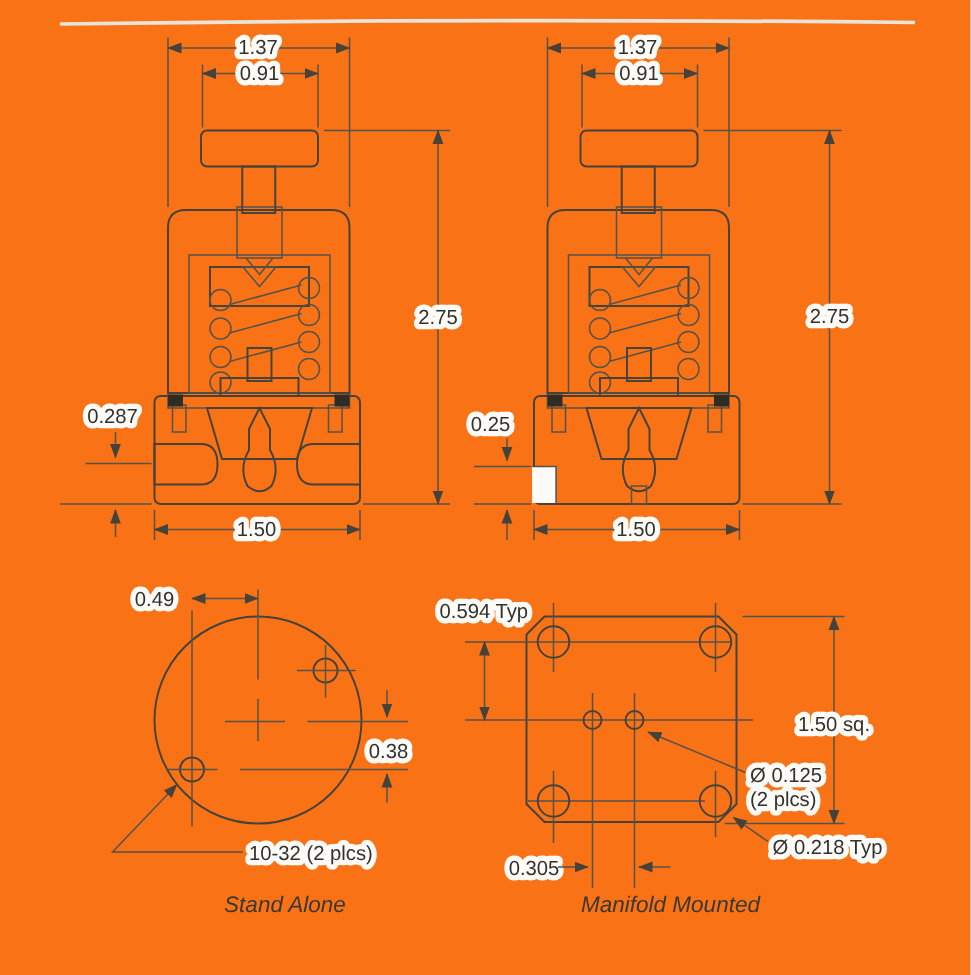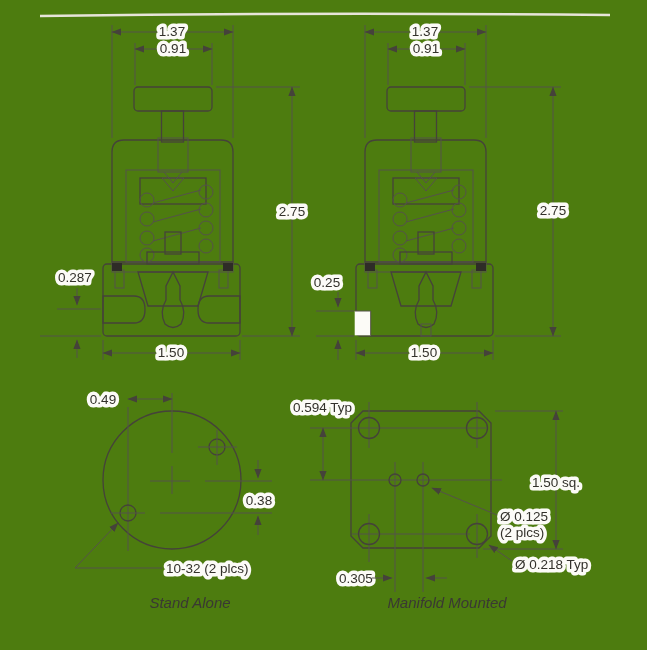--- a/index.html
+++ b/index.html
@@ -1,16 +1,16 @@
 <!DOCTYPE html>
 <html><head>
 <meta charset="utf-8">
 <style>
   html,body{margin:0;padding:0;background:#ffffff;}
-  #page{width:647px;height:650px;position:relative;background:#4d7c0f;overflow:hidden;
+  #page{width:647px;height:650px;position:relative;background:#f97316;overflow:hidden;
         font-family:"Liberation Sans",sans-serif;}
   svg{display:block;}
   .dim-text{font-family:"Liberation Sans",sans-serif;font-size:13.5px;fill:#33312b;
             paint-order:stroke;stroke:#fcfbf7;stroke-width:7px;stroke-linejoin:round;}
   .caption-text{font-family:"Liberation Sans",sans-serif;font-style:italic;font-size:15px;fill:#3a3833;}
   .thin{stroke:#55524a;stroke-width:1;fill:none;}
   .outline{stroke:#45423a;stroke-width:1.3;fill:none;}
 </style>
 </head>
 <body>

